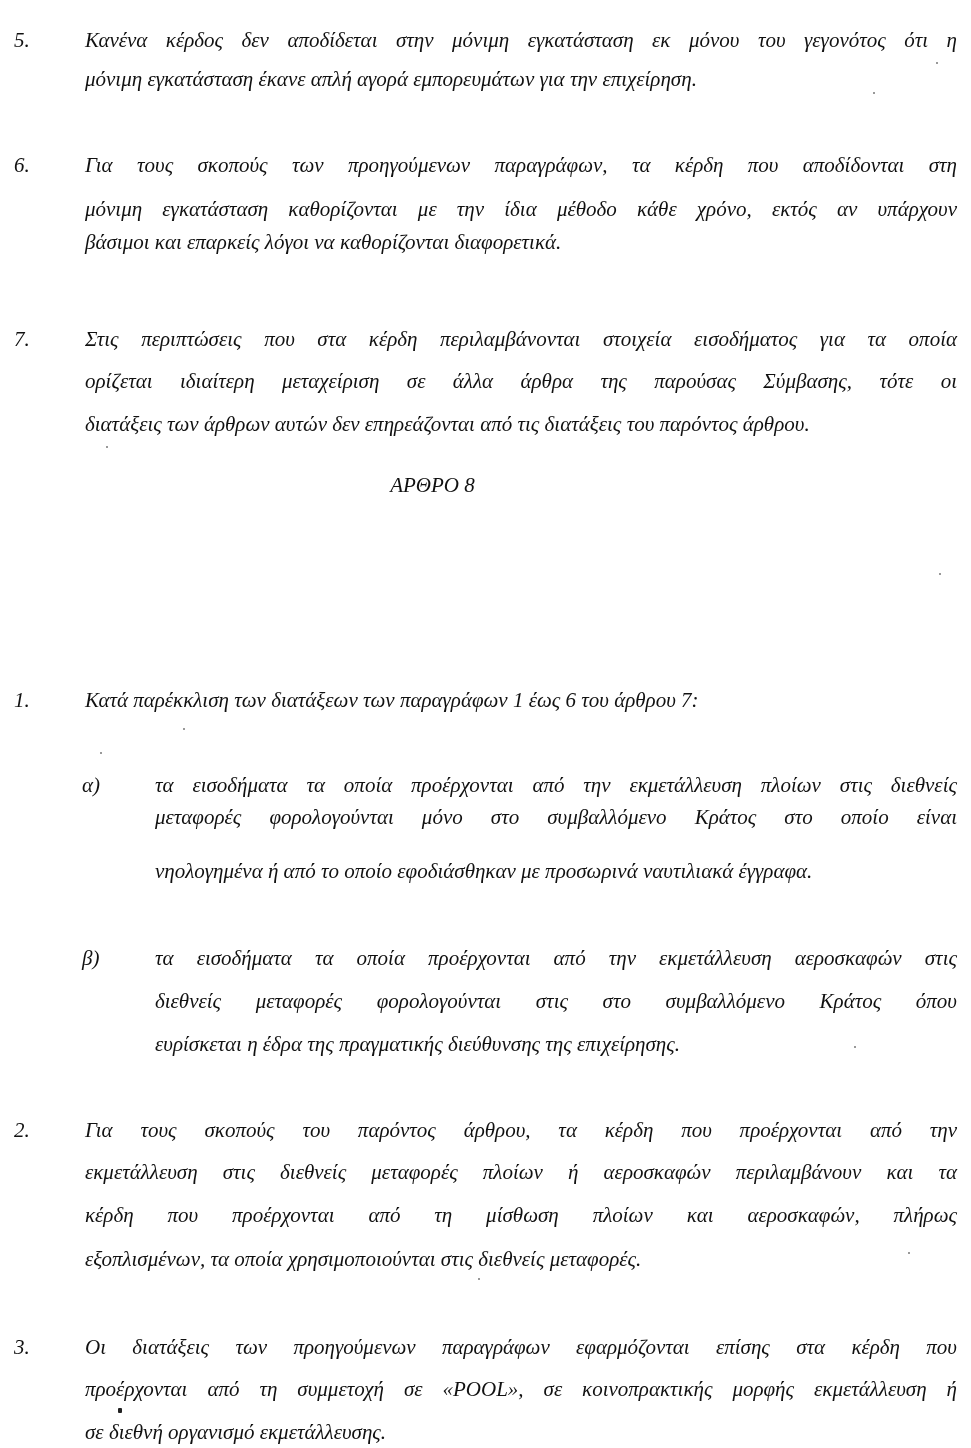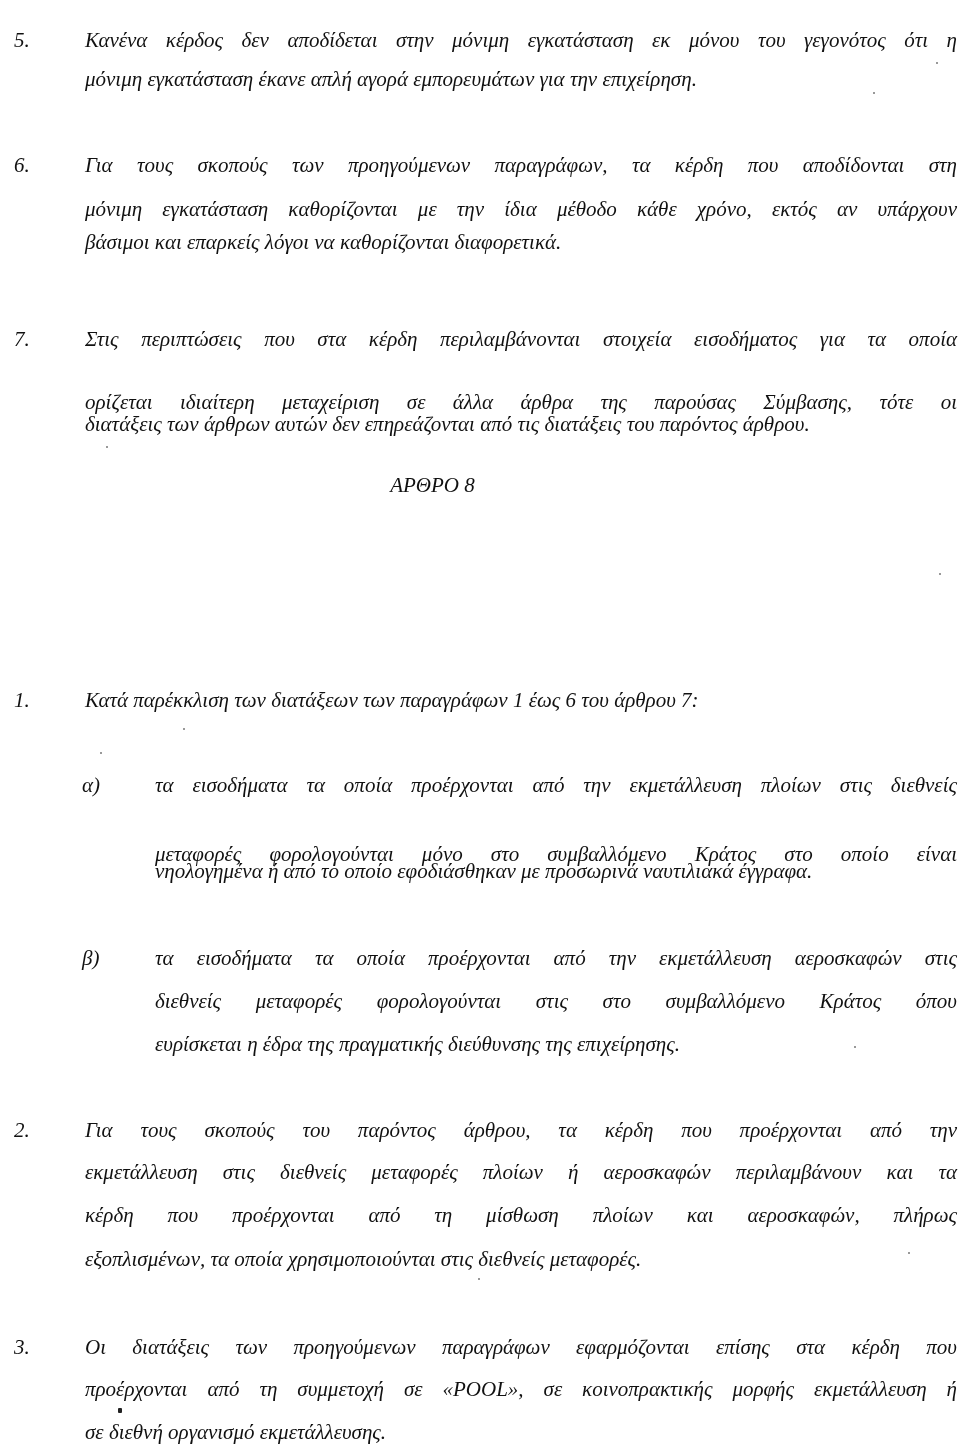--- a/index.html
+++ b/index.html
@@ -30,34 +30,34 @@
   <div>
     <span class="num" style="top:152px">6.</span>
     <span class="line just" style="top:152px">Για τους σκοπούς των προηγούμενων παραγράφων, τα κέρδη που αποδίδονται στη</span>
     <span class="line just" style="top:196px">μόνιμη εγκατάσταση καθορίζονται με την ίδια μέθοδο κάθε χρόνο, εκτός αν υπάρχουν</span>
     <span class="line" style="top:229px">βάσιμοι και επαρκείς λόγοι να καθορίζονται διαφορετικά.</span>
   </div>
 
   <div>
     <span class="num" style="top:326px">7.</span>
     <span class="line just" style="top:326px">Στις περιπτώσεις που στα κέρδη περιλαμβάνονται στοιχεία εισοδήματος για τα οποία</span>
-    <span class="line just" style="top:389px">ορίζεται ιδιαίτερη μεταχείριση σε άλλα άρθρα της παρούσας Σύμβασης, τότε οι</span>
+    <span class="line just" style="top:368px">ορίζεται ιδιαίτερη μεταχείριση σε άλλα άρθρα της παρούσας Σύμβασης, τότε οι</span>
     <span class="line" style="top:411px">διατάξεις των άρθρων αυτών δεν επηρεάζονται από τις διατάξεις του παρόντος άρθρου.</span>
   </div>
 
   <div class="heading" style="top:472px">ΑΡΘΡΟ 8</div>
 
   <div>
     <span class="num" style="top:687px">1.</span>
     <span class="line" style="top:687px">Κατά παρέκκλιση των διατάξεων των παραγράφων 1 έως 6 του άρθρου 7:</span>
 
     <div>
       <span class="sub" style="top:772px">α)</span>
       <span class="line indent just" style="top:772px">τα εισοδήματα τα οποία προέρχονται από την εκμετάλλευση πλοίων στις διεθνείς</span>
-      <span class="line indent just" style="top:841px">μεταφορές φορολογούνται μόνο στο συμβαλλόμενο Κράτος στο οποίο είναι</span>
+      <span class="line indent just" style="top:804px">μεταφορές φορολογούνται μόνο στο συμβαλλόμενο Κράτος στο οποίο είναι</span>
       <span class="line indent" style="top:858px">νηολογημένα ή από το οποίο εφοδιάσθηκαν με προσωρινά ναυτιλιακά έγγραφα.</span>
     </div>
 
     <div>
       <span class="sub" style="top:945px">β)</span>
       <span class="line indent just" style="top:945px">τα εισοδήματα τα οποία προέρχονται από την εκμετάλλευση αεροσκαφών στις</span>
       <span class="line indent just" style="top:988px">διεθνείς μεταφορές φορολογούνται στις στο συμβαλλόμενο Κράτος όπου</span>
       <span class="line indent" style="top:1031px">ευρίσκεται η έδρα της πραγματικής διεύθυνσης της επιχείρησης.</span>
     </div>
   </div>

